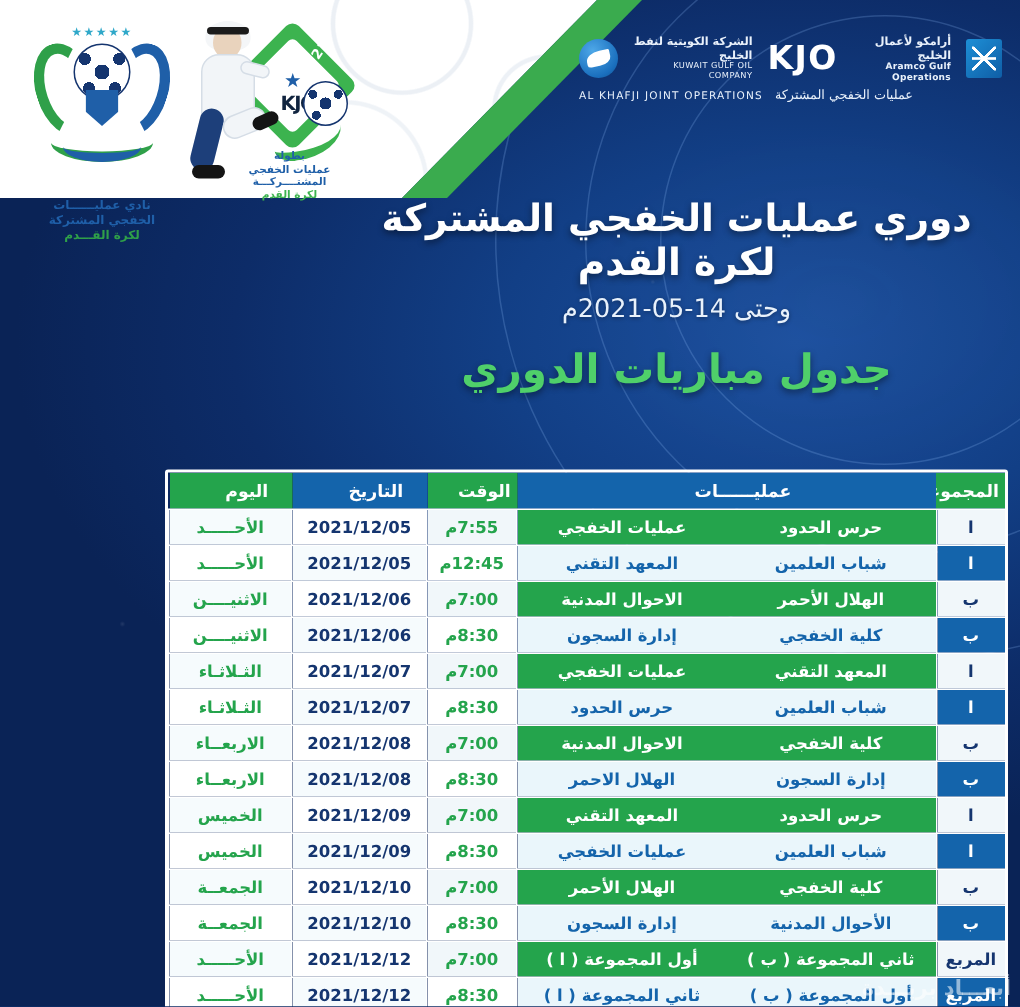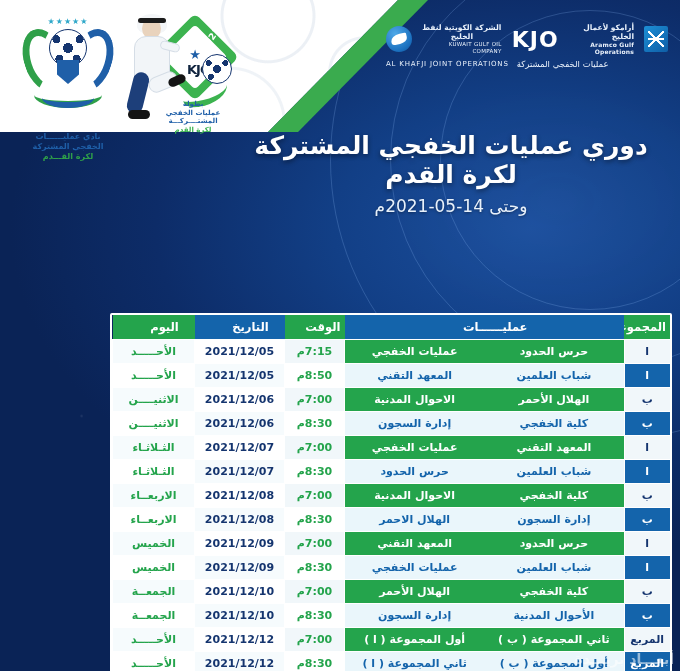--- a/index.html
+++ b/index.html
@@ -172,21 +172,21 @@
   .corp .kgoc-mark {
     width: 26px; height: 26px; border-radius: 50%;
     background: radial-gradient(circle at 35% 30%, #4ea8e8, #1a6fbe 70%, #12508f);
     position: relative; flex: 0 0 auto;
   }
   .corp .kgoc-mark::after {
     content: ""; position: absolute; left: 5px; top: 8px; width: 16px; height: 10px;
     background: #ffffff; border-radius: 60% 10% 50% 20%; transform: rotate(-12deg);
   }
   .corp .kgoc-txt { text-align: right; line-height: 1.15; }
-  .corp .kgoc-txt .ar { font-size: 7.5px; font-weight: bold; letter-spacing: .2px; text-align: center; }
+  .corp .kgoc-txt .ar { font-size: 7.5px; font-weight: bold; letter-spacing: .2px; }
   .corp .kgoc-txt .en { font-size: 5.5px; letter-spacing: .3px; }
   .corp .kjo-word {
     font-size: 22px; font-weight: bold; letter-spacing: 1px; color: #ffffff;
     font-family: "DejaVu Sans", "Liberation Sans", sans-serif;
   }
   .corp .ago-txt { text-align: right; line-height: 1.2; }
   .corp .ago-txt .ar { font-size: 7.5px; font-weight: bold; }
   .corp .ago-txt .en { font-size: 6px; font-weight: bold; letter-spacing: .2px; }
   .corp .aramco-mark {
     width: 24px; height: 26px; flex: 0 0 auto; position: relative;
@@ -342,47 +342,48 @@
   </div>
 
   <div class="titles">
     <div class="t-main">
       <div>دوري عمليات الخفجي المشتركة</div>
       <div>لكرة القدم</div>
     </div>
     <div class="t-sub">
       <div>وحتى 14-05-2021م</div>
     </div>
+    <div class="t-sched">جدول مباريات الدوري</div>
   </div>
 
   <div class="table-wrap">
     <table>
       <thead>
         <tr>
           <th class="h-group">المجموعة</th>
           <th class="h-teams" colspan="2">عمليــــــات</th>
           <th class="h-time">الوقت</th>
           <th class="h-date">التاريخ</th>
           <th class="h-day">اليوم</th>
         </tr>
       </thead>
       <tbody id="tbody">
           <tr class="g">
             <td class="c-group">ا</td>
             <td class="c-team-a">حرس الحدود</td>
             <td class="c-team-b">عمليات الخفجي</td>
-            <td class="c-time">7:15م</td>
+            <td class="c-time">7:55م</td>
             <td class="c-date">2021/12/05</td>
             <td class="c-day">الأحـــــد</td>
           </tr>
           <tr class="b">
             <td class="c-group">ا</td>
             <td class="c-team-a">شباب العلمين</td>
             <td class="c-team-b">المعهد التقني</td>
-            <td class="c-time">8:50م</td>
+            <td class="c-time">12:45م</td>
             <td class="c-date">2021/12/05</td>
             <td class="c-day">الأحـــــد</td>
           </tr>
           <tr class="g">
             <td class="c-group">ب</td>
             <td class="c-team-a">الهلال الأحمر</td>
             <td class="c-team-b">الاحوال المدنية</td>
             <td class="c-time">7:00م</td>
             <td class="c-date">2021/12/06</td>
             <td class="c-day">الاثنيــــن</td>

